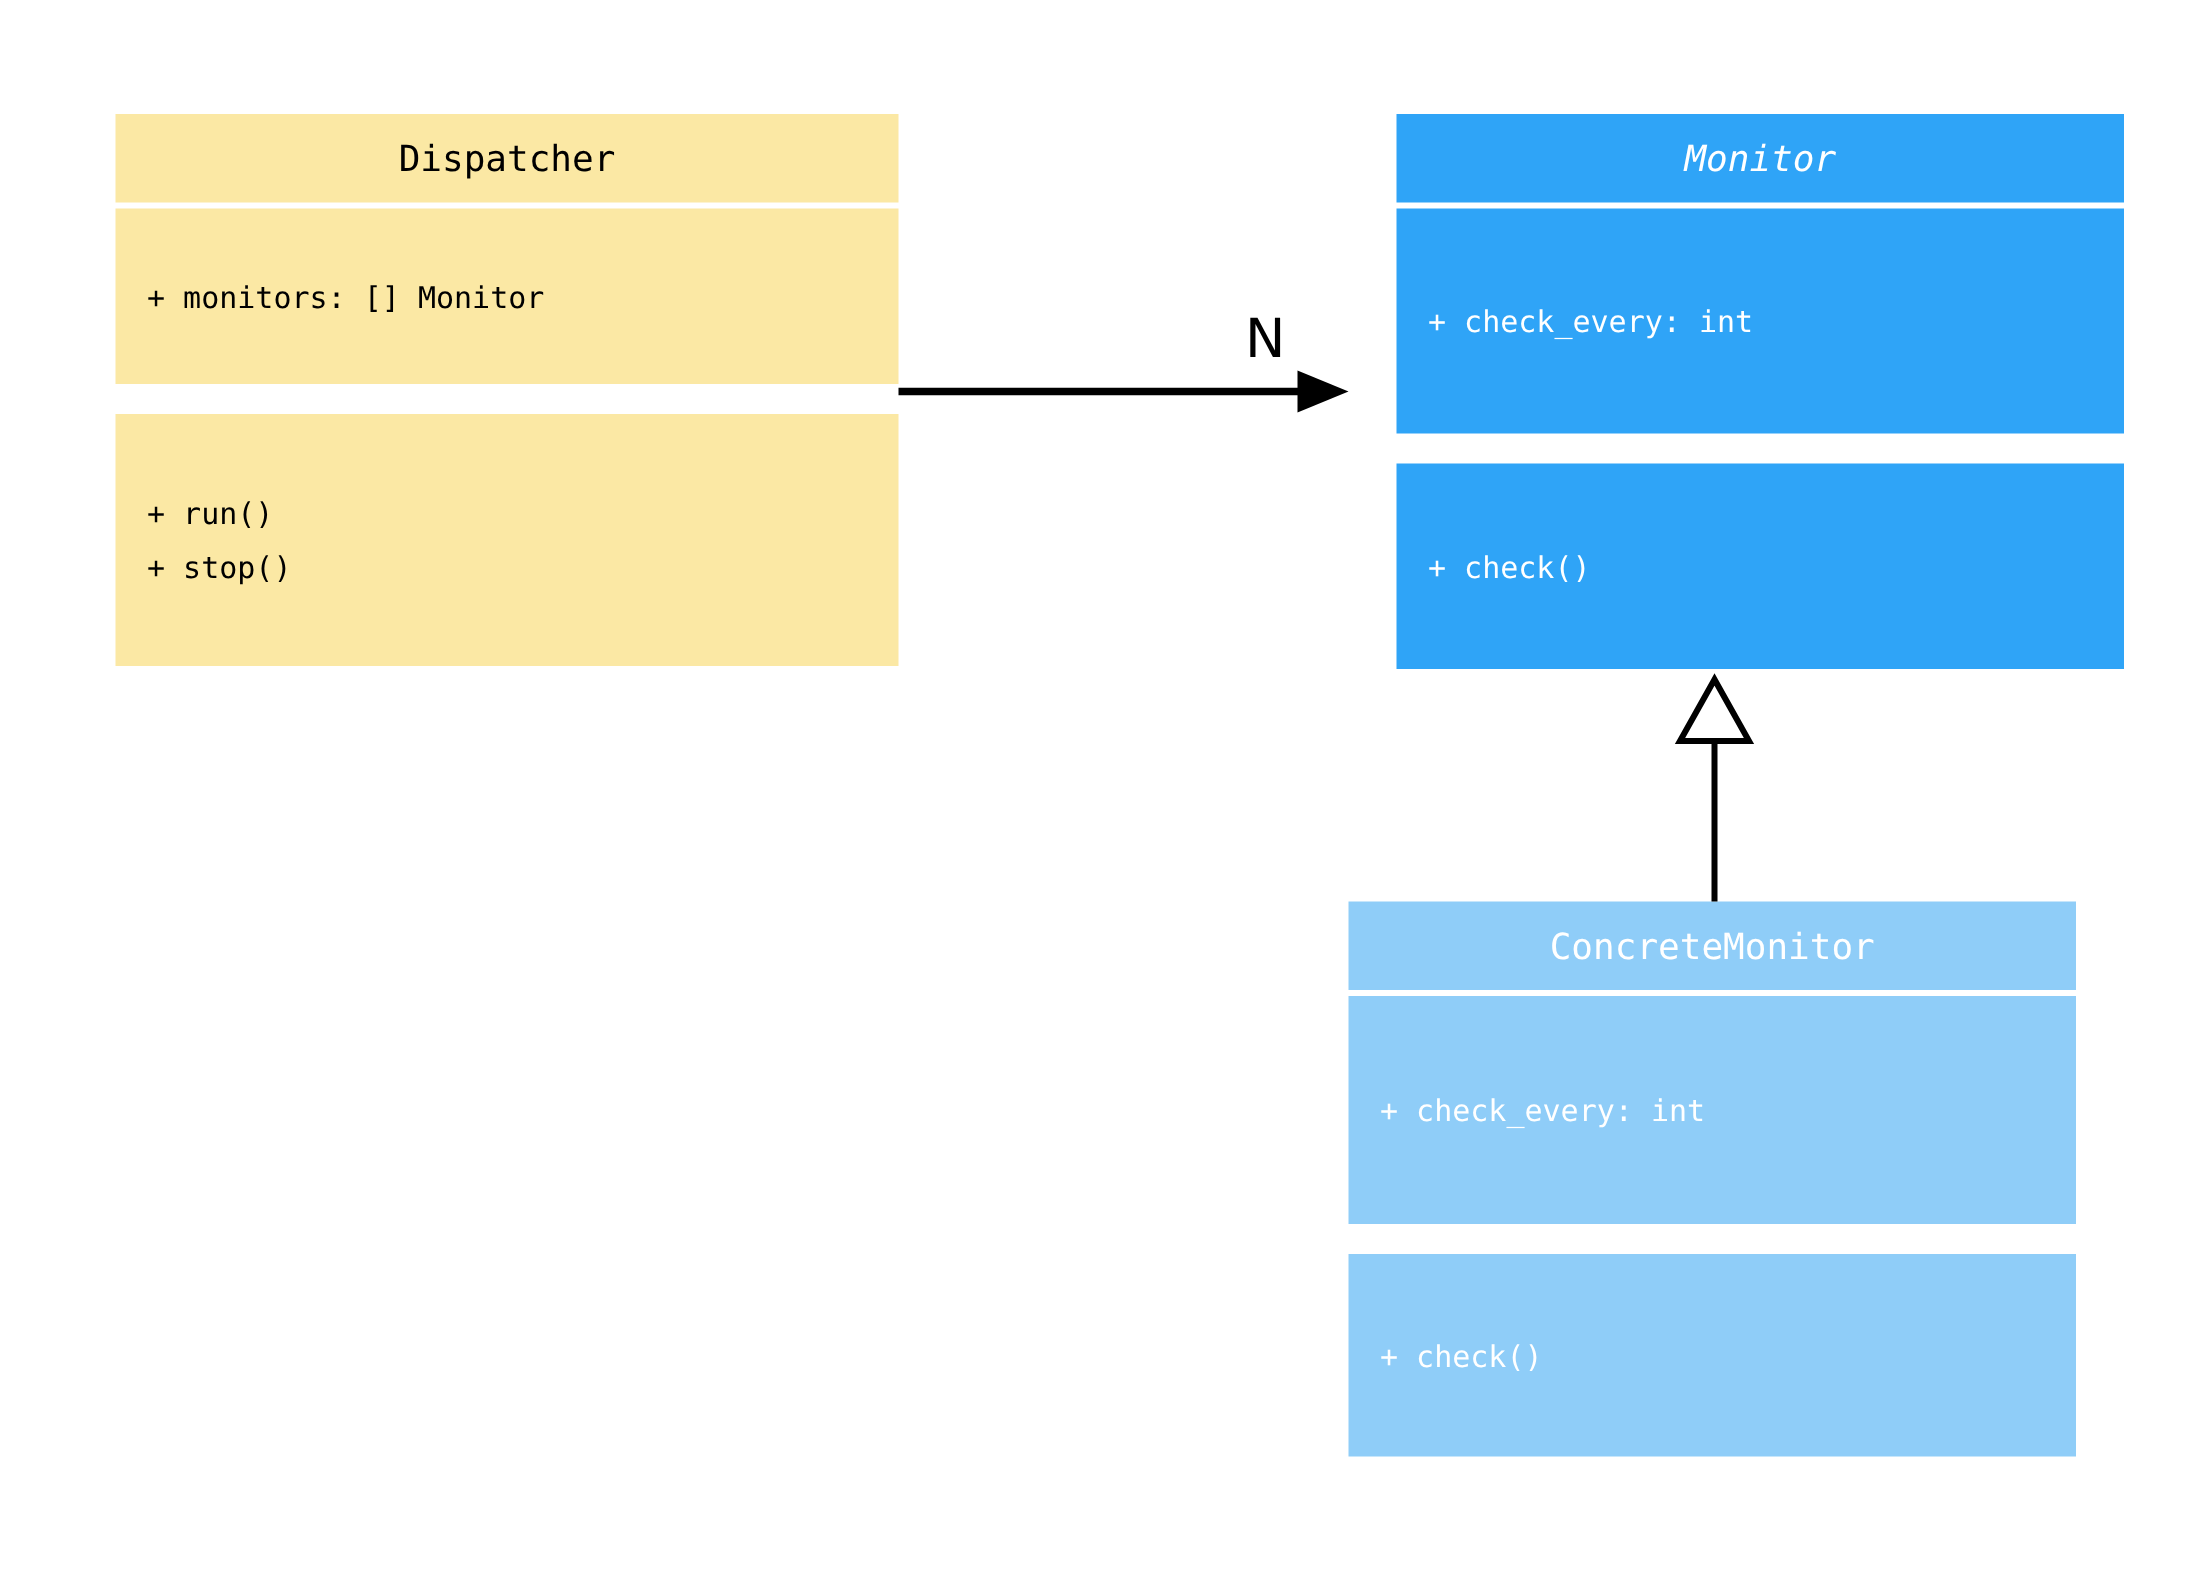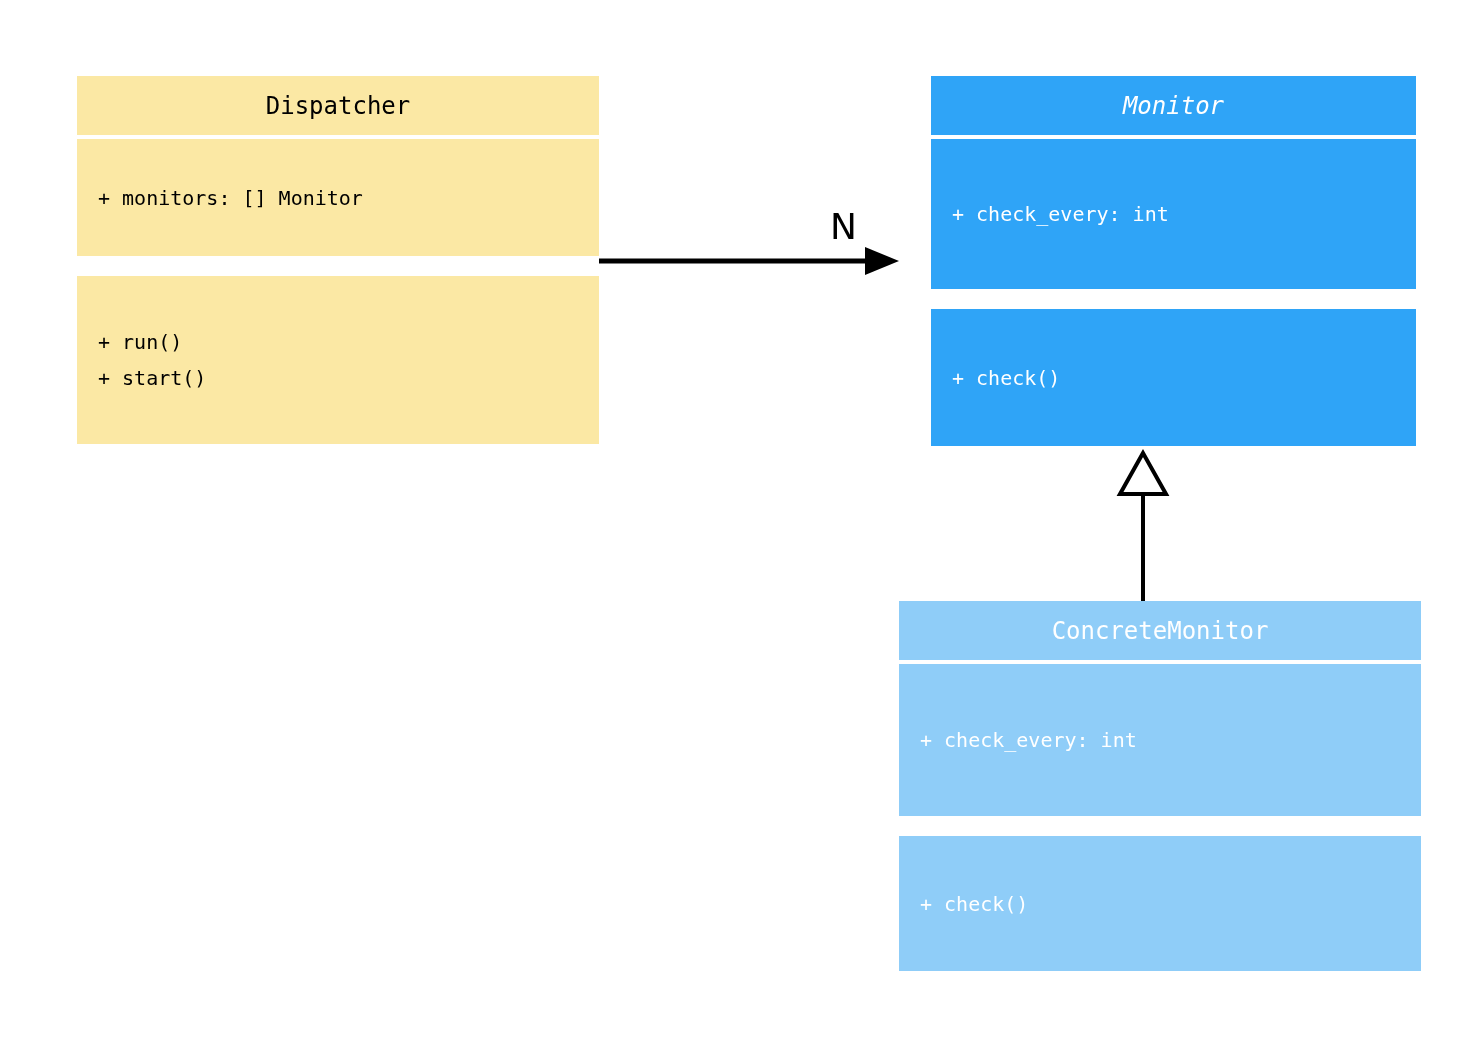--- a/index.html
+++ b/index.html
@@ -46,21 +46,21 @@
 
   #dispatcher { left: 77px; top: 76px; width: 522px; height: 368px; color: var(--dark-text); }
   #dispatcher .sec { background: var(--dispatcher-fill); }
   #dispatcher .attrs { flex: 0 0 117px; }
 
   #monitor { left: 899px; top: 76px; width: 485px; height: 370px; color: var(--light-text); padding-left: 32px; }
   #monitor .sec { background: var(--monitor-fill); }
   #monitor .attrs { flex: 0 0 150px; }
   #monitor .title { font-style: italic; }
 
-  #concrete-monitor { left: 899px; top: 601px; width: 522px; height: 370px; color: var(--light-text); border-radius: 27px; }
+  #concrete-monitor { left: 899px; top: 601px; width: 485px; height: 370px; color: var(--light-text); border-radius: 27px; }
   #concrete-monitor .sec { background: var(--concrete-fill); }
   #concrete-monitor .attrs { flex: 0 0 152px; }
 
   .connectors { position: absolute; left: 0; top: 0; pointer-events: none; }
   .assoc-line { stroke: var(--connector); stroke-width: 5; }
   .assoc-head { fill: var(--connector); }
   .inherit-line { stroke: var(--connector); stroke-width: 4; }
   .inherit-head { fill: var(--bg); stroke: var(--connector); stroke-width: 4; stroke-linejoin: miter; }
 
   .n-label {
@@ -77,21 +77,21 @@
 
 <div class="canvas">
 
   <div class="class-box" id="dispatcher">
     <div class="sec title">Dispatcher</div>
     <div class="sec attrs">
       <div>+ monitors: [] Monitor</div>
     </div>
     <div class="sec methods">
       <div>+ run()</div>
-      <div>+ start()</div>
+      <div>+ stop()</div>
     </div>
   </div>
 
   <div class="class-box" id="monitor">
     <div class="sec title">Monitor</div>
     <div class="sec attrs">
       <div>+ check_every: int</div>
     </div>
     <div class="sec methods">
       <div>+ check()</div>

